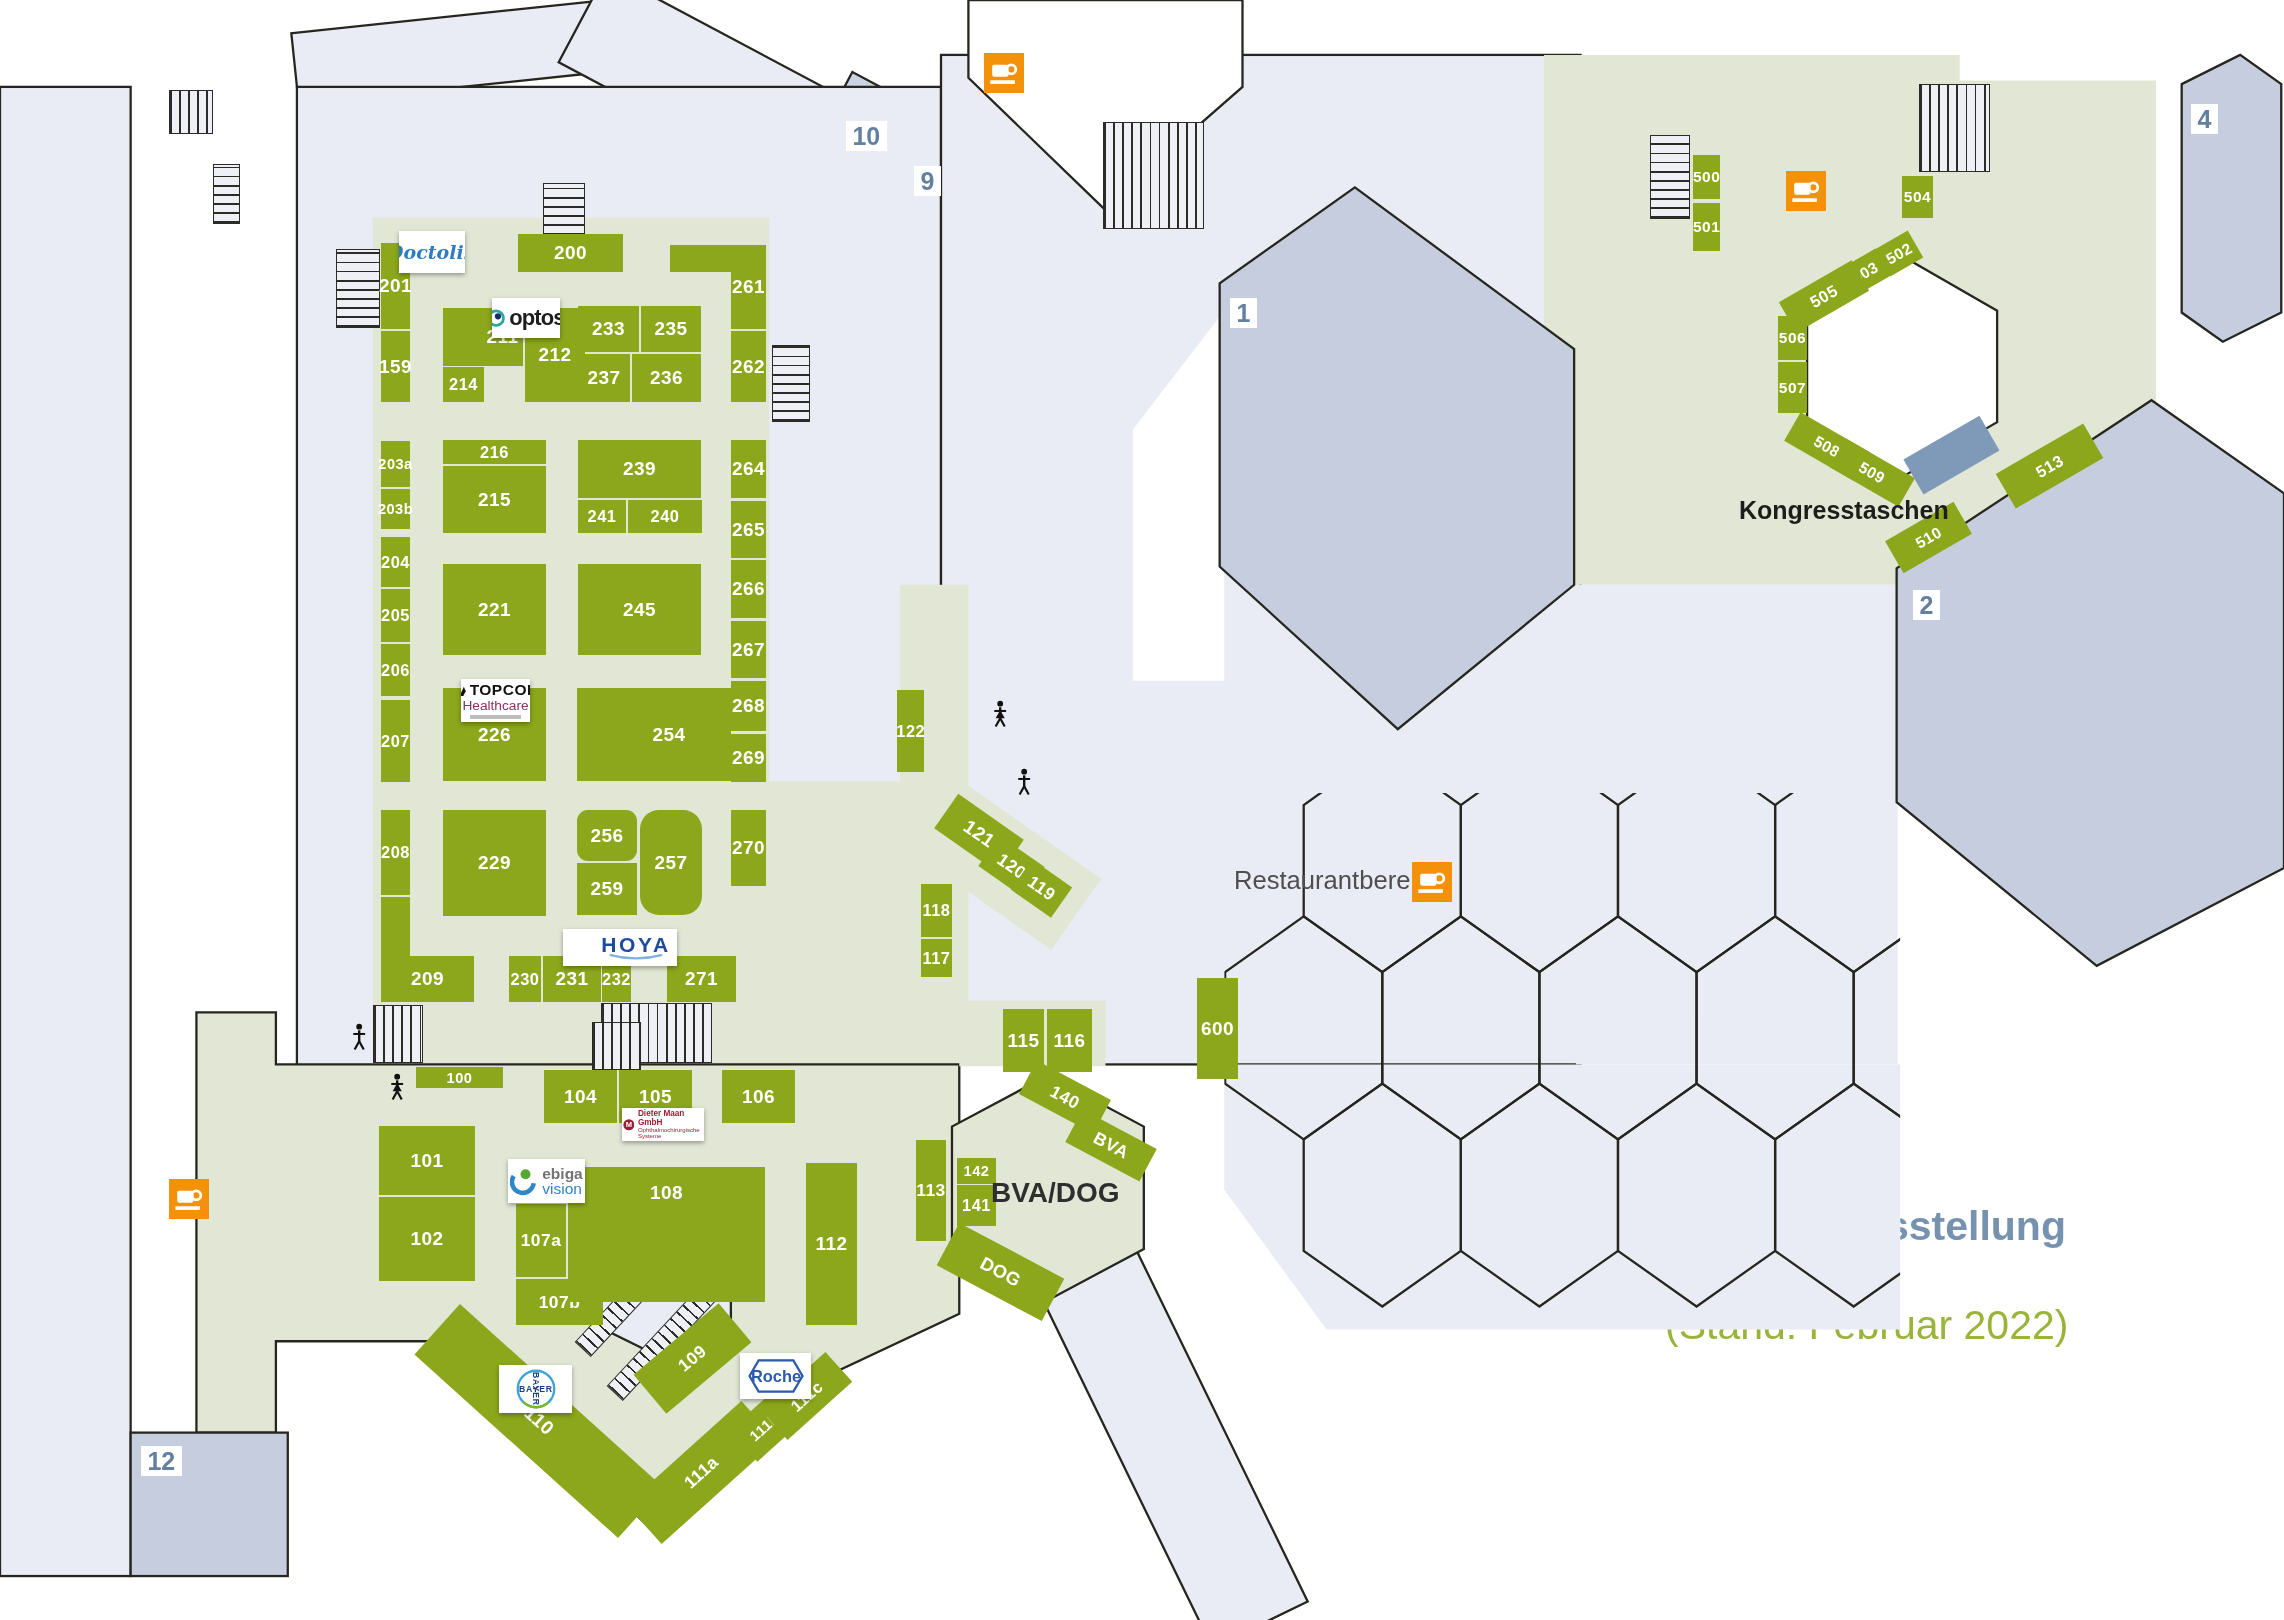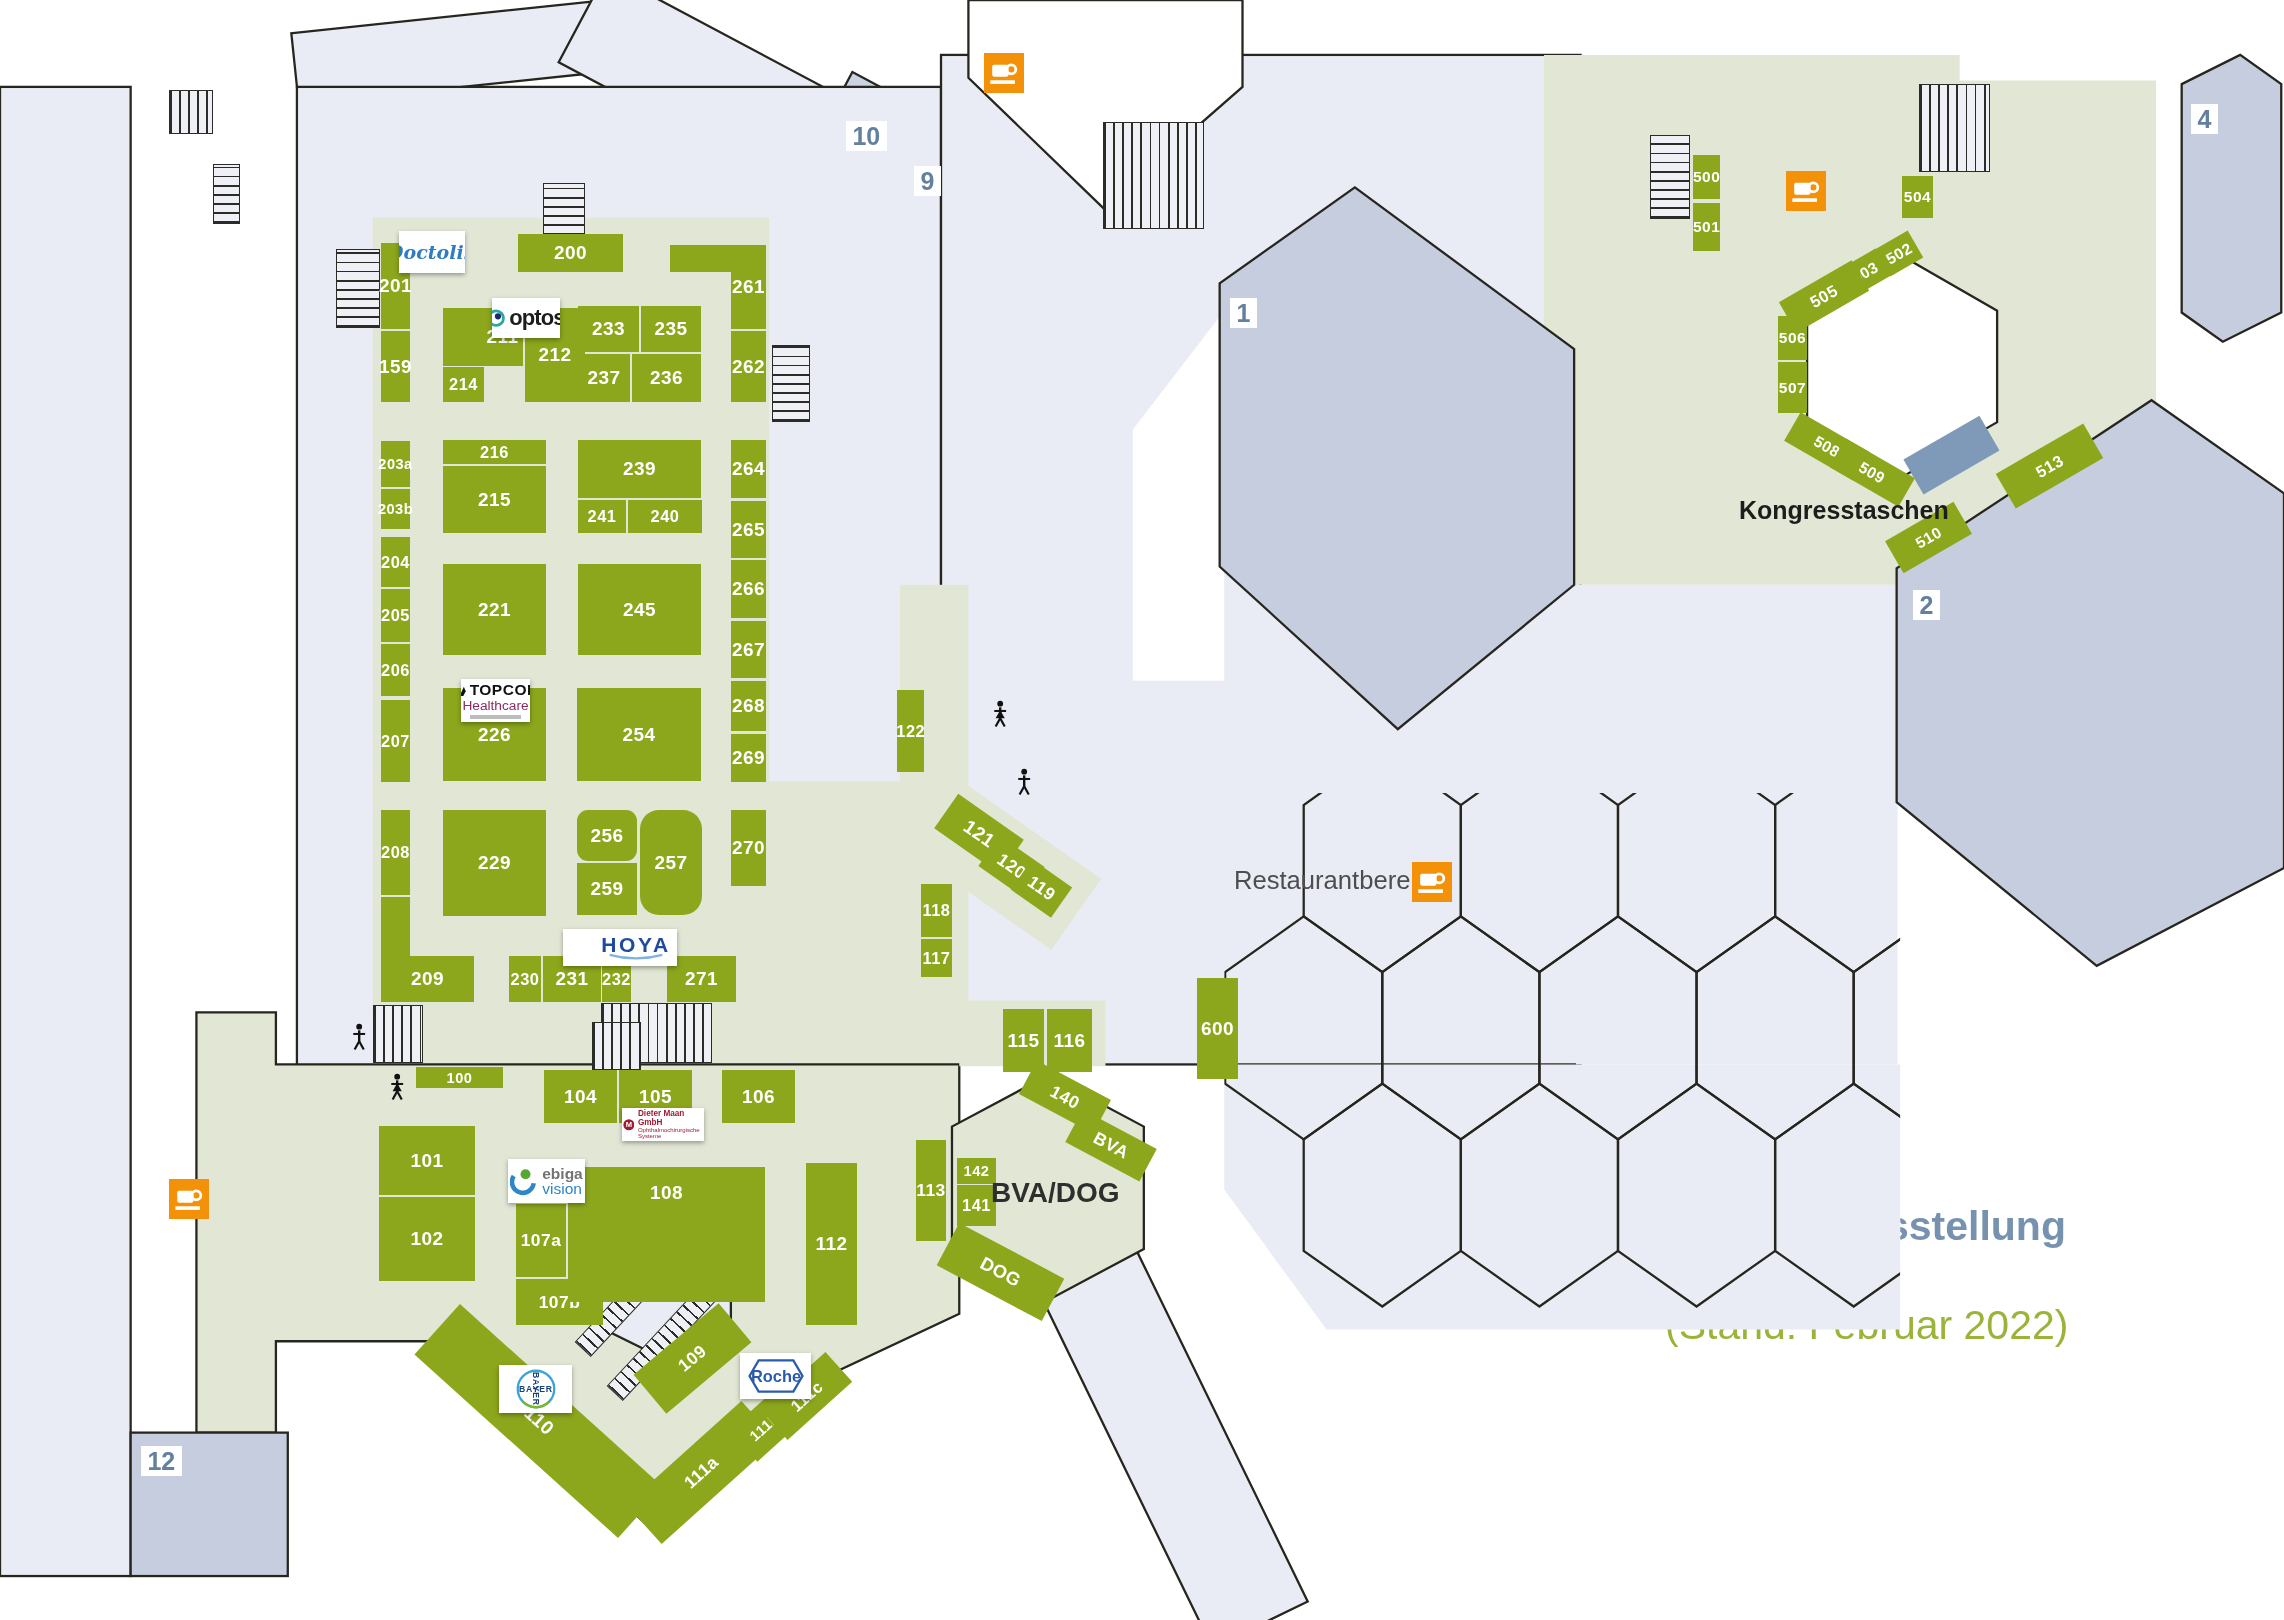--- a/index.html
+++ b/index.html
@@ -122,21 +122,21 @@
     <div class="booth" style="left: 543px; top: 956px; width: 58px; height: 46px; background: rgb(140, 167, 28); font-size: 19px;">231</div>
     <div class="booth" style="left: 602px; top: 956px; width: 29px; height: 46px; background: rgb(140, 167, 28); font-size: 16.4px;">232</div>
     <div class="booth" style="left: 578px; top: 306px; width: 61px; height: 46px; background: rgb(140, 167, 28); font-size: 19px;">233</div>
     <div class="booth" style="left: 641px; top: 306px; width: 60px; height: 46px; background: rgb(140, 167, 28); font-size: 19px;">235</div>
     <div class="booth" style="left: 578px; top: 354px; width: 52px; height: 48px; background: rgb(140, 167, 28); font-size: 19px;">237</div>
     <div class="booth" style="left: 632px; top: 354px; width: 69px; height: 48px; background: rgb(140, 167, 28); font-size: 19px;">236</div>
     <div class="booth" style="left: 578px; top: 440px; width: 123px; height: 58px; background: rgb(140, 167, 28); font-size: 19px;">239</div>
     <div class="booth" style="left: 578px; top: 500px; width: 48px; height: 33px; background: rgb(140, 167, 28); font-size: 16.4px;">241</div>
     <div class="booth" style="left: 628px; top: 500px; width: 74px; height: 33px; background: rgb(140, 167, 28); font-size: 16.4px;">240</div>
     <div class="booth" style="left: 578px; top: 564px; width: 123px; height: 91px; background: rgb(140, 167, 28); font-size: 19px;">245</div>
-    <div class="booth" style="left: 577px; top: 688px; width: 124px; height: 93px; background: rgb(140, 167, 28); font-size: 19px;">254</div>
+    <div class="booth" style="left: 577px; top: 688px; width: 124px; height: 93px; background: rgb(140, 167, 28); font-size: 19px; padding-left: 30px;">254</div>
     <div class="booth" style="left: 577px; top: 810px; width: 60px; height: 51px; background: rgb(140, 167, 28); font-size: 19px; border-radius: 11px;">256</div>
     <div class="booth" style="left: 640px; top: 810px; width: 62px; height: 105px; background: rgb(140, 167, 28); font-size: 19px; border-radius: 19px;">257</div>
     <div class="booth" style="left: 577px; top: 863px; width: 60px; height: 52px; background: rgb(140, 167, 28); font-size: 19px;">259</div>
     <div class="booth" style="left: 667px; top: 956px; width: 69px; height: 46px; background: rgb(140, 167, 28); font-size: 19px;">271</div>
     <div class="booth" style="left: 731px; top: 331px; width: 35px; height: 71px; background: rgb(140, 167, 28); font-size: 19px;">262</div>
     <div class="booth" style="left: 731px; top: 440px; width: 35px; height: 58px; background: rgb(140, 167, 28); font-size: 19px;">264</div>
     <div class="booth" style="left: 731px; top: 501px; width: 35px; height: 57px; background: rgb(140, 167, 28); font-size: 19px;">265</div>
     <div class="booth" style="left: 731px; top: 560px; width: 35px; height: 58px; background: rgb(140, 167, 28); font-size: 19px;">266</div>
     <div class="booth" style="left: 731px; top: 621px; width: 35px; height: 57px; background: rgb(140, 167, 28); font-size: 19px;">267</div>
     <div class="booth" style="left: 731px; top: 681px; width: 35px; height: 50px; background: rgb(140, 167, 28); font-size: 19px;">268</div>

